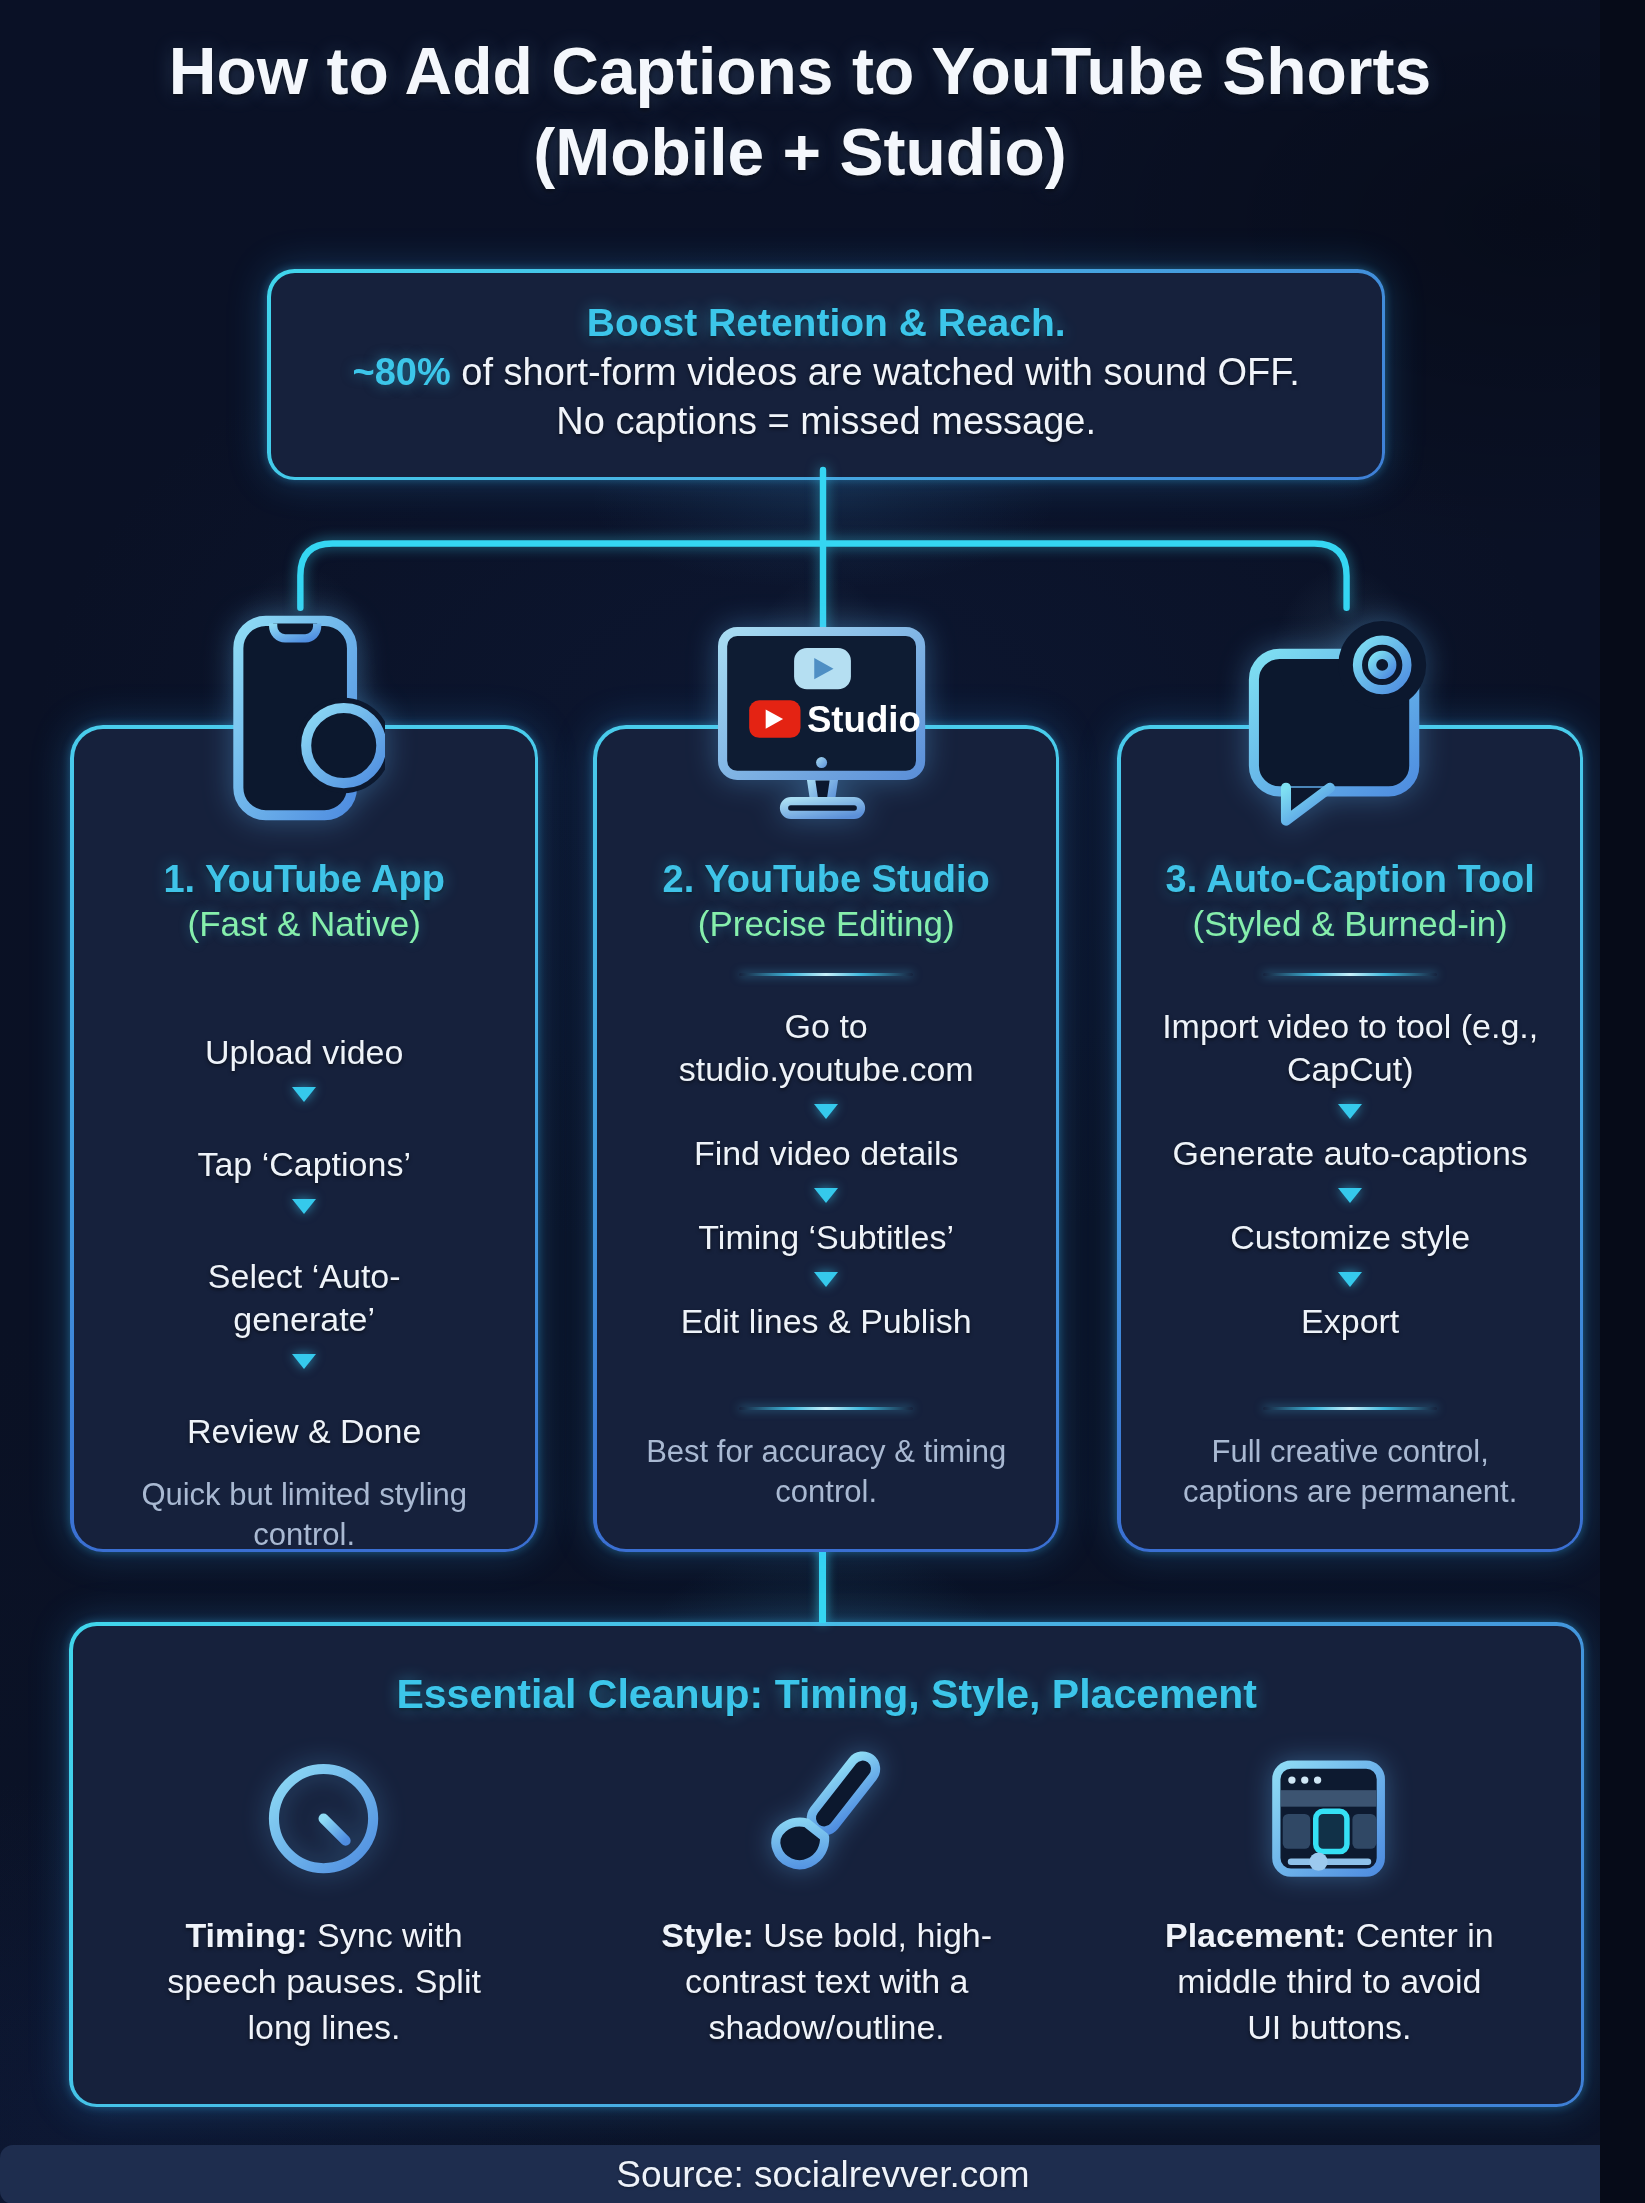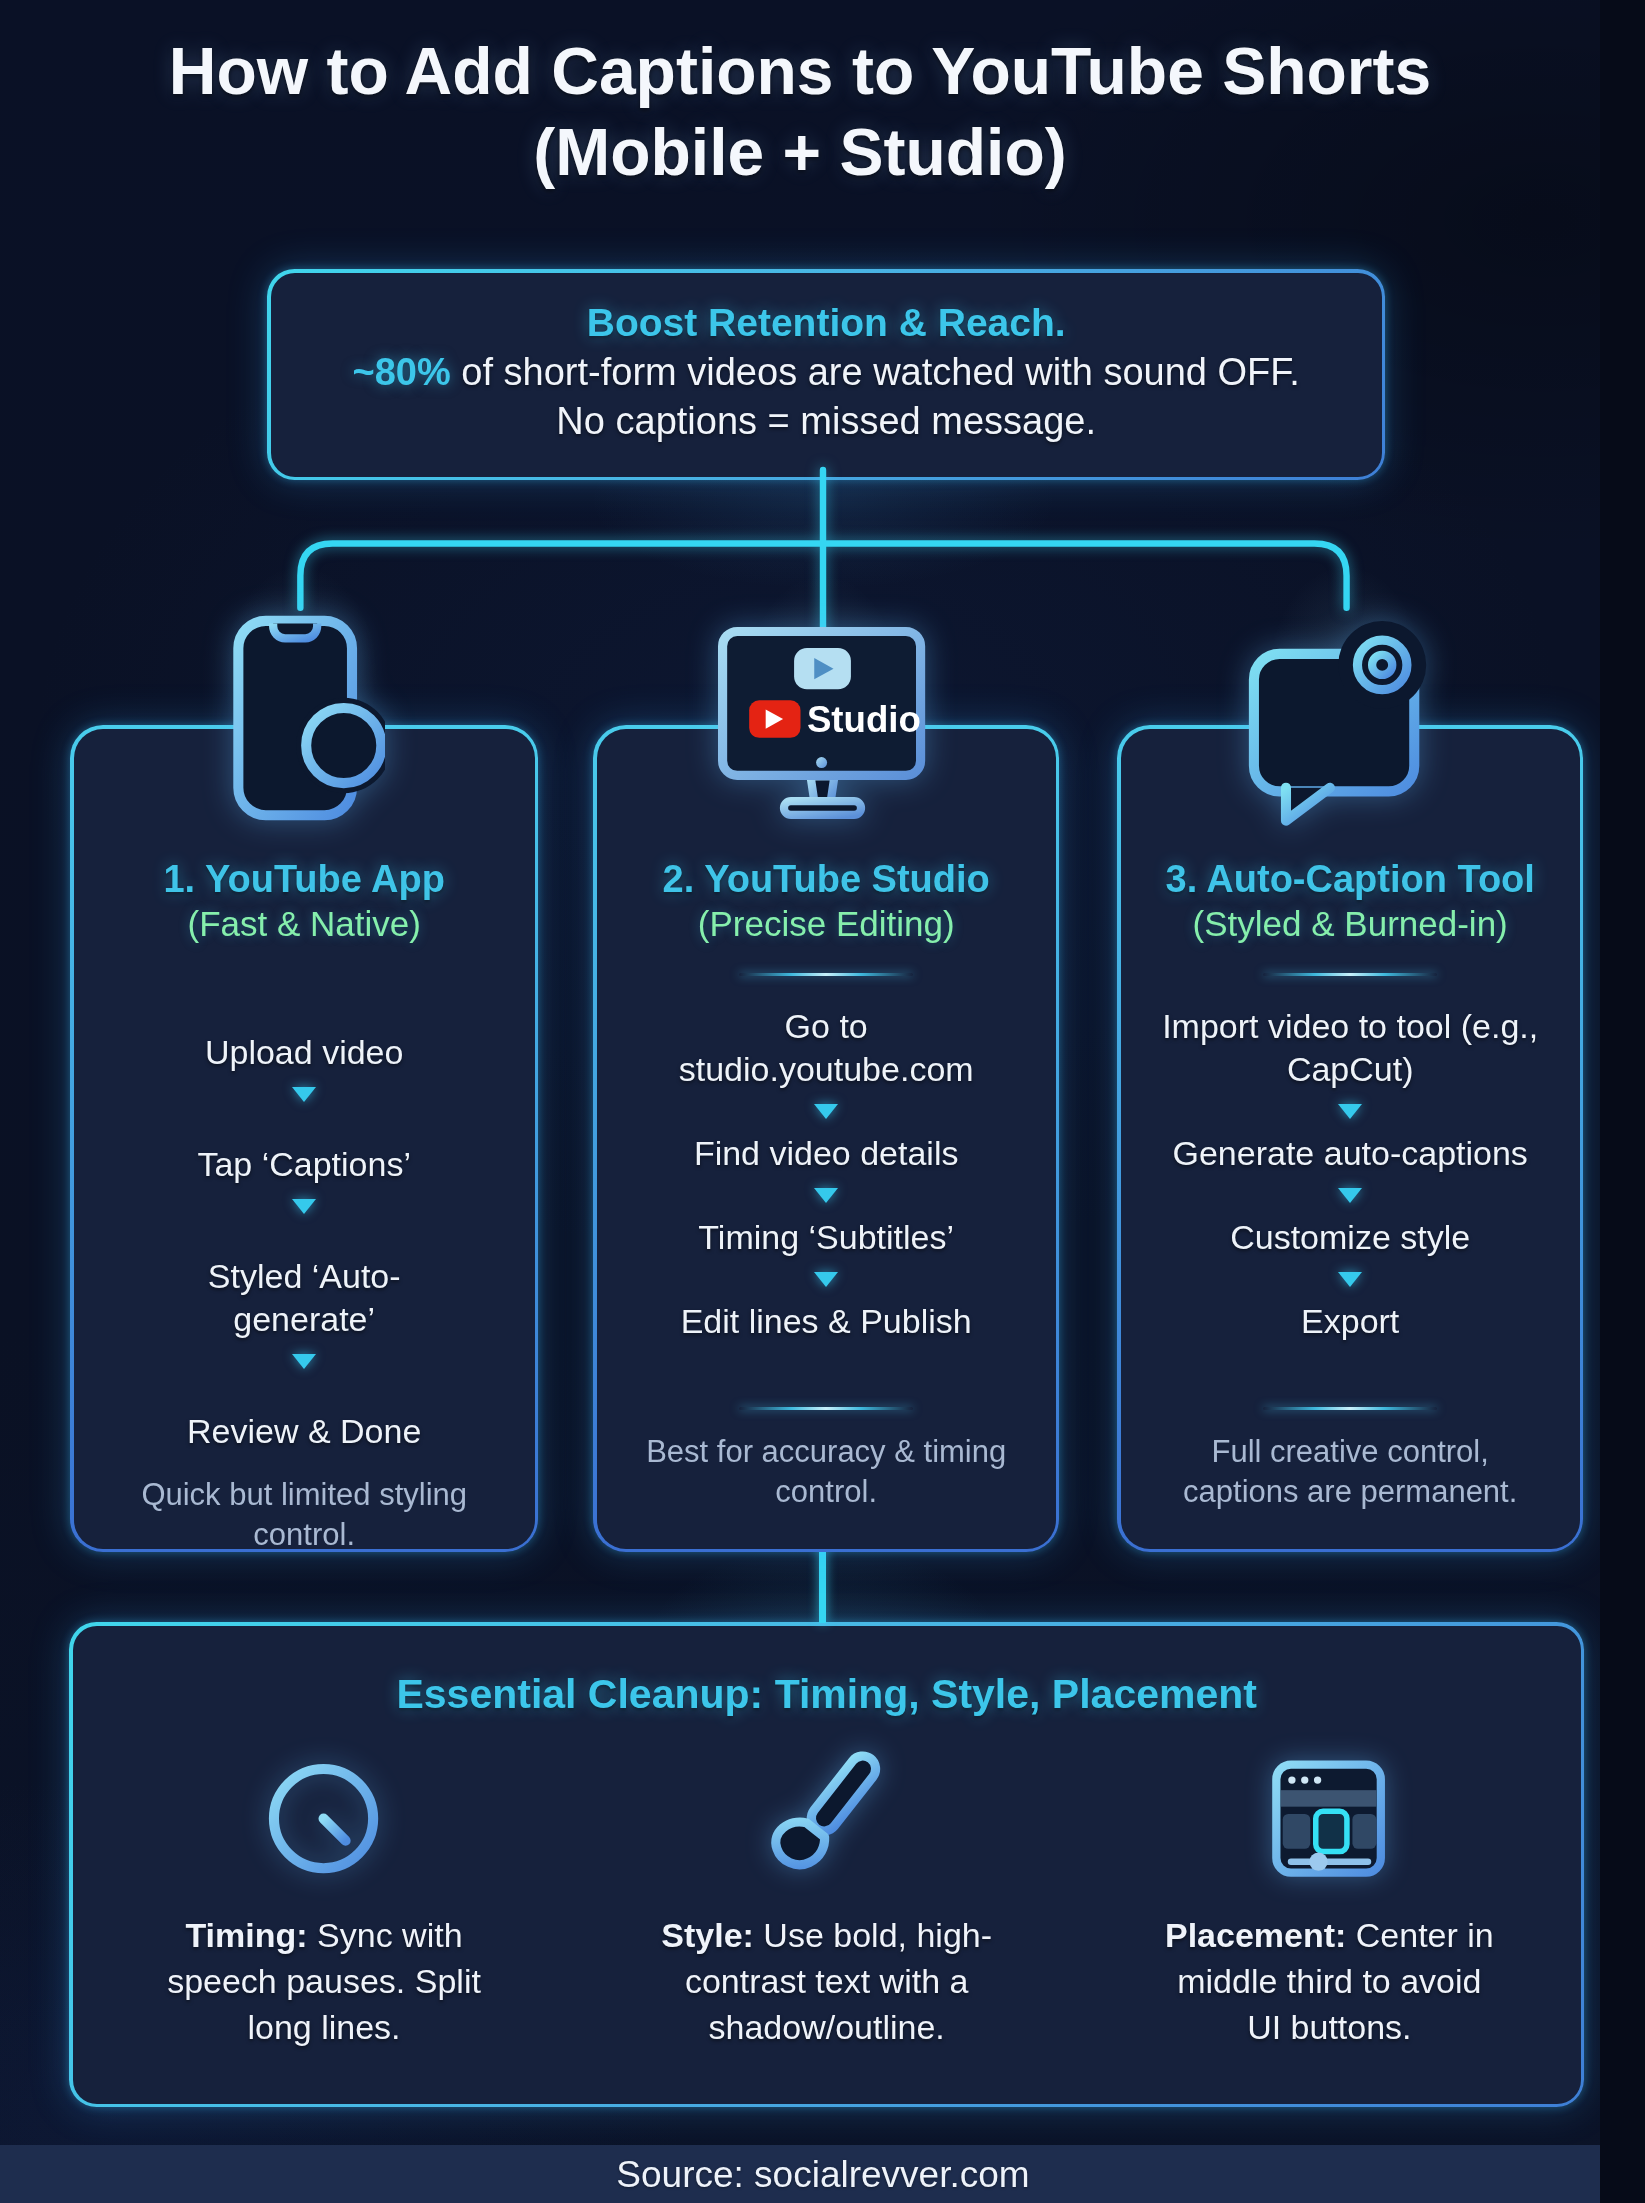--- a/index.html
+++ b/index.html
@@ -76,21 +76,21 @@
     text-shadow:0 0 14.7px rgba(60,200,240,.45),0 1.8px 3.7px rgba(0,0,0,.5);}
   .cleanup-row{display:flex;width:100%;margin-top:24px;}
   .cleanup-item{flex:1;display:flex;flex-direction:column;align-items:center;}
   .cleanup-icon-wrap{height:152px;display:flex;align-items:center;justify-content:center;
     filter:drop-shadow(0 0 13px rgba(100,190,255,.35));}
   .cleanup-text{margin:16.5px 0 0;font-size:34px;line-height:46px;color:#eff3fa;text-align:center;
     max-width:347px;text-shadow:0 1.8px 3.7px rgba(0,0,0,.5);}
   .cleanup-text .b{font-weight:700;}
 
   .footer-bar{position:absolute;left:0;top:2145px;width:1646px;height:59px;background:#1e2d4e;
-    display:flex;align-items:center;justify-content:center;}
+    display:flex;align-items:center;justify-content:center;border-radius:13px;}
   .footer-text{font-size:37px;color:#eef3fa;text-shadow:0 0.9px 2.8px rgba(0,0,0,.4);}
 </style>
 </head>
 <body>
 
 <div class="page">
 
   <h1 class="title">
     <span>How to Add Captions to YouTube Shorts</span><br>
     <span>(Mobile + Studio)</span>
@@ -176,21 +176,21 @@
   <section class="gbox card card1">
     <div class="gbox-inner">
       <h2>1. YouTube App</h2>
       <div class="card-sub">(Fast &amp; Native)</div>
       <div class="divider"></div>
       <div class="steps">
         <div class="step">Upload video</div>
         <div class="arrow"></div>
         <div class="step">Tap ‘Captions’</div>
         <div class="arrow"></div>
-        <div class="step">Styled ‘Auto-generate’</div>
+        <div class="step">Select ‘Auto-generate’</div>
         <div class="arrow"></div>
         <div class="step">Review &amp; Done</div>
       </div>
       <div class="divider divider-footer"></div>
       <p class="note">Quick but limited styling control.</p>
     </div>
   </section>
 
   <section class="gbox card card2">
     <div class="gbox-inner">

